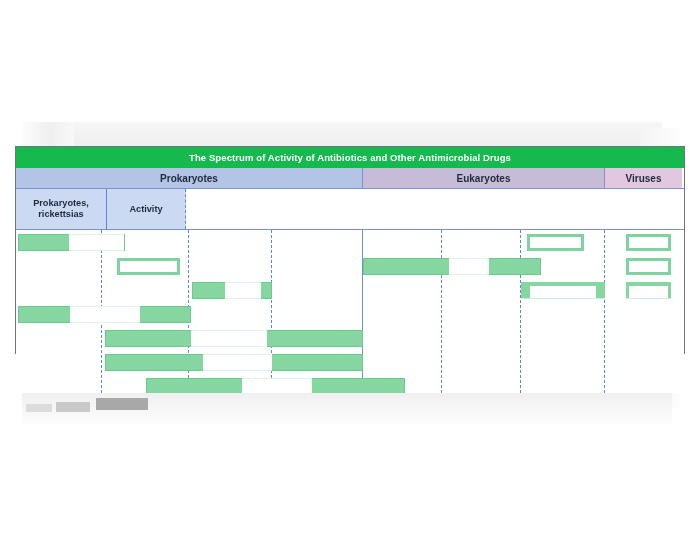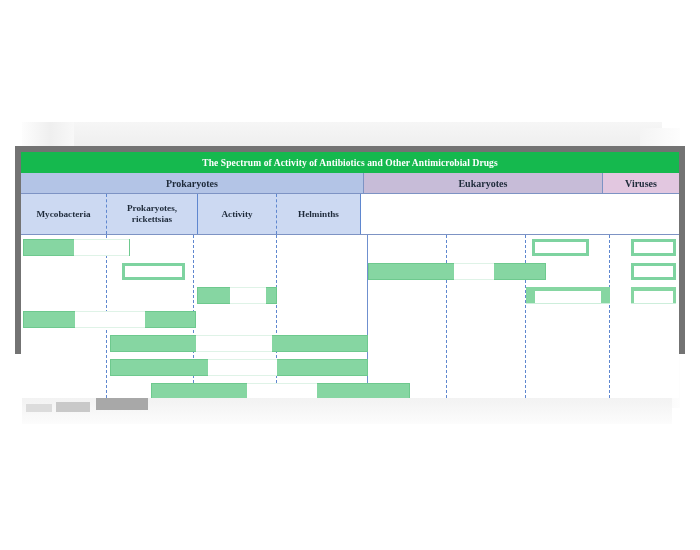--- a/index.html
+++ b/index.html
@@ -28,24 +28,23 @@
     background:linear-gradient(180deg,#f0f0f0 0%,#fcfcfc 100%);}
   .shadow-dark1{left:26px;top:404px;width:26px;height:8px;background:#dcdcdc;}
   .shadow-dark2{left:56px;top:402px;width:34px;height:10px;background:#c9c9c9;}
   .shadow-dark3{left:96px;top:398px;width:52px;height:12px;background:#a8a8a8;}
   .shadow-right{left:640px;top:128px;width:40px;height:280px;
     background:linear-gradient(90deg,#f4f4f4 0%,#fdfdfd 100%);}
 
   
   #table-wrap{
     position:absolute;left:15px;top:146px;width:670px;height:208px;
-    border:6px solid #737373;
-    box-sizing:border-box;
-    background:#ffffff;
-    font-family:Liberation Serif, serif;
+    border:1px solid #737373;
+    box-sizing:border-box;
+    background:#ffffff;
   }
 
   #title-bar{
     height:21px;
     background:#15b94e;
     color:#ffffff;
     font-size:9.5px;
     font-weight:bold;
     display:flex;align-items:center;justify-content:center;
     letter-spacing:.1px;
@@ -153,24 +152,22 @@
 
   <div id="title-bar">The Spectrum of Activity of Antibiotics and Other Antimicrobial Drugs</div>
 
   <div id="group-row">
     <div class="group-cell grp-prok">Prokaryotes</div>
     <div class="group-cell grp-euk">Eukaryotes</div>
     <div class="group-cell grp-vir">Viruses</div>
   </div>
 
   <div id="col-row">
-    <div class="col-cell ch0 dashed">Mycobacteria</div>
     <div class="col-cell ch3 solid">Prokaryotes, rickettsias</div>
     <div class="col-cell ch4 dashed">Activity</div>
-    <div class="col-cell ch6 solid">Helminths</div>
     <div class="col-cell ch7 plain"></div>
   </div>
 
   <div id="plot">
 
     <div class="vline" style="left:85px;"></div>
     <div class="vline" style="left:172px;"></div>
     <div class="vline" style="left:255px;"></div>
     <div class="vline solid" style="left:346px;"></div>
     <div class="vline" style="left:425px;"></div>

